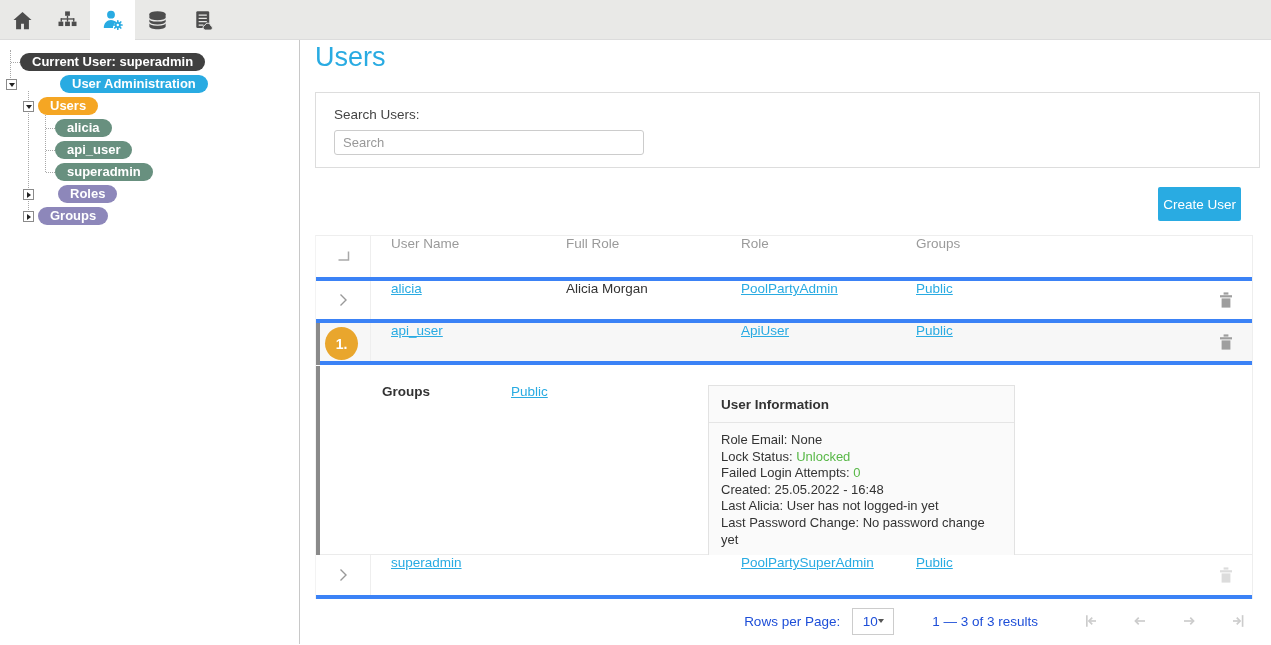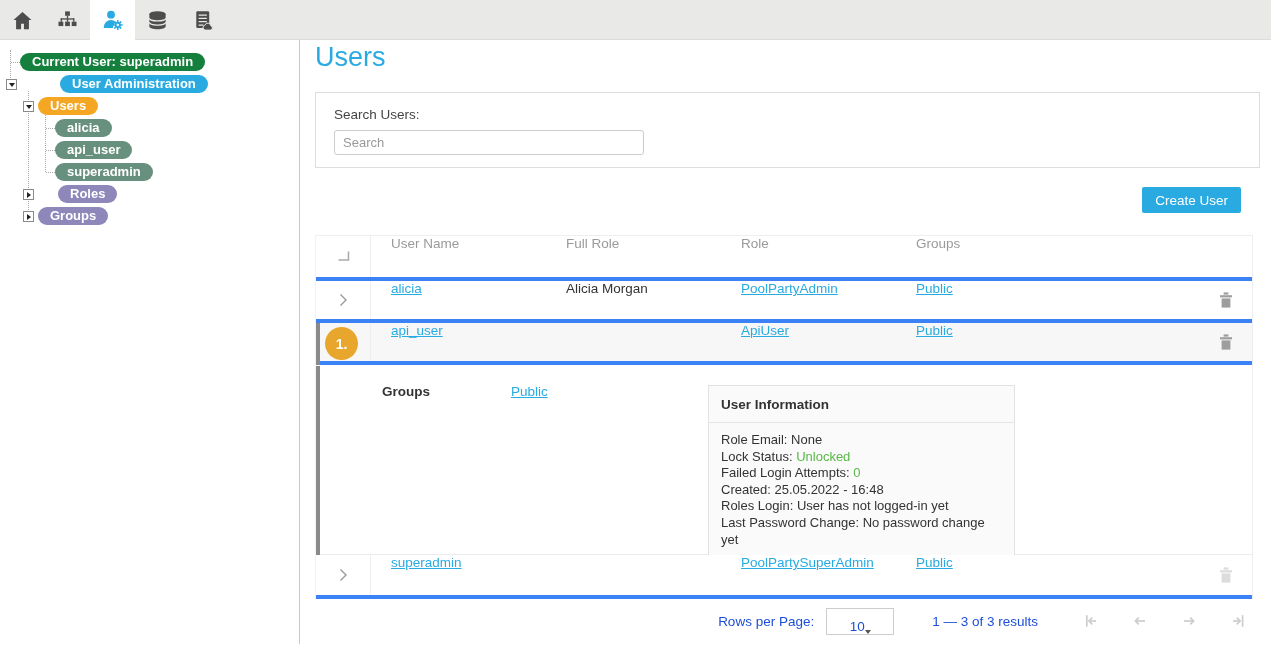--- a/index.html
+++ b/index.html
@@ -30,21 +30,21 @@
   
   .page-title { position:absolute; left:15px; top:2px; font-size:27px; color:#29abe2; font-weight:normal; }
 
   .search-panel { position:absolute; left:15px; top:52px; width:945px; height:76px;
                   border:1px solid #ddd; padding:14px 18px; }
   .search-label { font-size:13.5px; color:#444; }
   .search-input { margin-top:8px; width:310px; height:25px; border:1px solid #ccc; border-radius:3px;
                   padding:0 8px; font-size:13px; font-family:"Liberation Sans",sans-serif; color:#333; }
   .search-input::placeholder { color:#999; }
 
-  .create-btn { position:absolute; right:30px; top:147px; height:26px; padding:0 13px;
+  .create-btn { position:absolute; right:30px; top:147px; height:34px; padding:0 5px;
                 background:#29abe2; color:#fff; border:none; border-radius:2px;
                 font-size:13.5px; font-family:"Liberation Sans",sans-serif; cursor:pointer; }
 
   
   .table { position:absolute; left:15px; top:195px; width:938px; border-top:1px solid #eee;
            border-right:1px solid #eee; border-left:1px solid #f3f3f3; font-size:13.5px; }
   .t-row { display:flex; border-bottom:4px solid #3b82f6; background:#fff; position:relative; }
   .t-head { height:45px; color:#9a9a9a; }
   .t-body { height:42px; }
   .t-last { height:44px; }
@@ -71,22 +71,22 @@
   .exp-groups-link { position:absolute; left:195px; top:19px; font-size:13.5px; }
 
   .info-panel { position:absolute; left:392px; top:20px; width:307px; background:#fafafa; border:1px solid #e2e2e2; }
   .info-head { padding:11px 12px 10px; font-weight:bold; font-size:13.5px; border-bottom:1px solid #e5e5e5; }
   .info-body { padding:9px 12px 11px; font-size:13px; line-height:16.6px; }
   .green { color:#58b847; }
 
   
   .tfooter { position:absolute; left:15px; top:559px; width:938px; height:44px;
              display:flex; align-items:center; justify-content:flex-end; font-size:13.5px; color:#1d4ed8; }
-  .rpp-select { margin-left:12px; width:68px; height:27px; border:1px solid #ccc; display:flex;
-                align-items:flex-end; justify-content:center; gap:0; cursor:pointer; background:#fff; }
+  .rpp-select { margin-left:12px; width:42px; height:27px; border:1px solid #ccc; display:flex;
+                align-items:center; justify-content:center; gap:0; cursor:pointer; background:#fff; }
   .rpp-caret { width:0; height:0; border-left:3.5px solid transparent; border-right:3.5px solid transparent; border-top:4.5px solid #555; }
   .results { margin-left:38px; }
   .pager { margin-left:42px; display:flex; gap:27px; padding-right:4px; }
   .pager svg { cursor:pointer; display:block; }
 </style>
 </head>
 <body>
 
 <div class="toolbar">
   <div class="tool-tile">
@@ -153,21 +153,21 @@
 
   <div class="sidebar">
     <div class="dotted-v" style="left:10px; top:10px; height:34px;"></div>
     <div class="dotted-h" style="left:11px; top:22px; width:9px;"></div>
     <div class="dotted-v" style="left:28px; top:51px; height:125px;"></div>
     <div class="dotted-v" style="left:45px; top:72px; height:60px;"></div>
     <div class="dotted-h" style="left:46px; top:88px; width:9px;"></div>
     <div class="dotted-h" style="left:46px; top:110px; width:9px;"></div>
     <div class="dotted-h" style="left:46px; top:132px; width:9px;"></div>
 
-    <div class="pill" style="left:20px; top:13px; background:#15803d;">Current User: superadmin</div>
+    <div class="pill" style="left:20px; top:13px; background:#404040;">Current User: superadmin</div>
 
     <div class="toggle" style="left:6px; top:39px;">
         <span class="tri-down"></span>
       </div>
     <div class="pill" style="left:20px; top:35px; background:#29abe2;margin-left:40px;">User Administration</div>
 
     <div class="toggle" style="left:23px; top:61px;">
         <span class="tri-down"></span>
       </div>
     <div class="pill" style="left:38px; top:57px; background:#f5a623;">Users</div>
@@ -262,21 +262,21 @@
         <div class="exp-groups-label">Groups</div>
         <a class="lnk exp-groups-link">Public</a>
 
         <div class="info-panel">
           <div class="info-head">User Information</div>
           <div class="info-body">
             <div><span>Role Email: </span><span>None</span></div>
             <div><span>Lock Status: </span><span class="green">Unlocked</span></div>
             <div><span>Failed Login Attempts: </span><span class="green">0</span></div>
             <div><span>Created: </span><span>25.05.2022 - 16:48</span></div>
-            <div><span>Roles Login: </span><span>User has not logged-in yet</span></div>
+            <div><span>Last Alicia: </span><span>User has not logged-in yet</span></div>
             <div><span>Last Password Change: </span><span>No password change yet</span></div>
           </div>
         </div>
       </div>
 
       <div class="t-row t-last">
         <div class="c1">
           <span class="chev">
             <svg width="14" height="14" viewBox="0 0 14 14">
                 <path d="M4.5 1.5 10 7l-5.5 5.5" fill="none" stroke="#999" stroke-width="1.4"></path>

